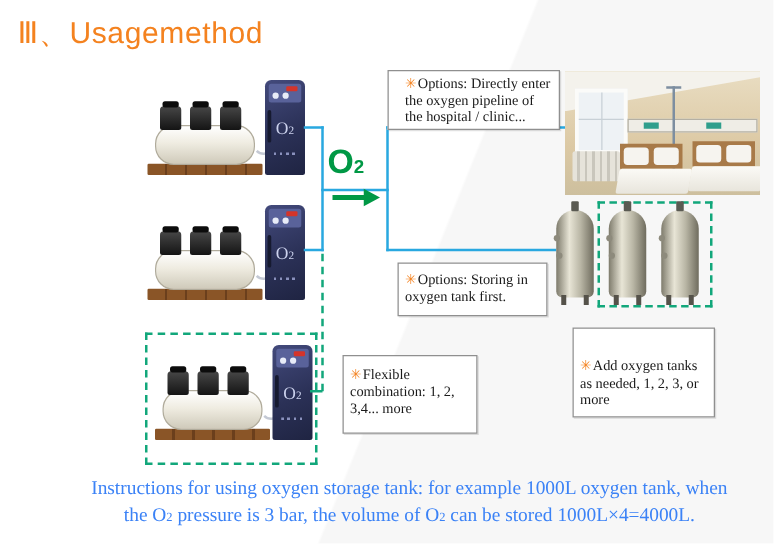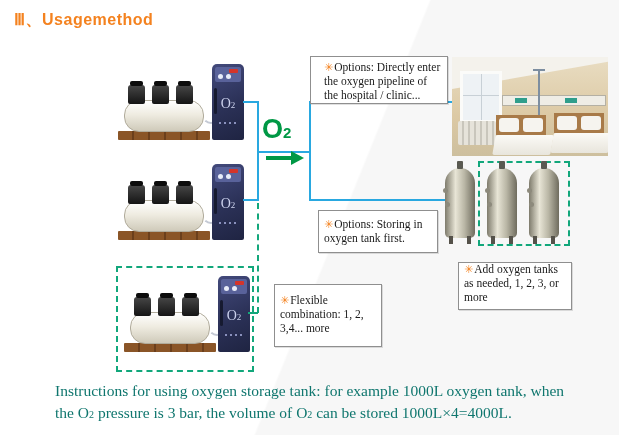--- a/index.html
+++ b/index.html
@@ -11,37 +11,37 @@
   html,body{margin:0;padding:0;background:#fff;}
   #stage{
     position:relative;width:619px;height:435px;background:#fff;
     overflow:hidden;font-family:"Liberation Serif",serif;color:#1a1a1a;
   }
   .swoosh{position:absolute;inset:0;pointer-events:none;
     background:linear-gradient(112deg,rgba(0,0,0,0) 54%,rgba(0,0,0,0.03) 54.3%);}
   
   .page-title{
     position:absolute;left:14px;top:10px;
-    font-family:"Liberation Sans",sans-serif;font-weight:bold;font-size:16px;
+    font-family:"Liberation Sans",sans-serif;font-weight:normal;font-size:24px;
     color:var(--accent-orange,#F4821F);letter-spacing:0.5px;
   }
   
   .note{
     position:absolute;background:#fff;border:1px solid #8f8f8f;
     box-shadow:1px 1px 0 rgba(0,0,0,0.12);
     font-size:11.5px;line-height:1.18;color:#1a1a1a;padding:4px 5px;
     text-align:justify;
   }
   .star{color:var(--accent-orange,#F4821F);font-weight:bold;
     font-family:"DejaVu Sans",sans-serif;font-size:11px;padding-right:1px;}
   .note-backup{left:46px;top:138px;width:100px;height:58px;}
   .note-pipeline{left:310px;top:56px;width:118px;height:38px;text-align:left;padding-left:13px;}
   .note-storing{left:318px;top:210px;width:108px;height:30px;text-align:left;padding-top:7px;}
   .note-flexible{left:274px;top:284px;width:96px;height:48px;text-align:left;padding-top:9px;}
-  .note-addtanks{left:458px;top:262px;width:102px;height:42px;text-align:left;padding-top:0;}
+  .note-addtanks{left:458px;top:262px;width:102px;height:42px;text-align:left;padding-top:24px;}
   
   .line{position:absolute;background:var(--connector-blue,#29A8E0);}
   .dash-v{position:absolute;border-left:2px dashed var(--dashed-teal,#12A77B);width:0;}
   .dash-h{position:absolute;border-top:2px dashed var(--dashed-teal,#12A77B);height:0;}
   .dash-box{position:absolute;border:2px dashed var(--dashed-teal,#12A77B);}
   
   .flow-o2{
     position:absolute;left:262px;top:114px;
     font-family:"Liberation Sans",sans-serif;font-weight:800;font-size:27px;
     color:var(--o2-green,#009845);
@@ -111,21 +111,21 @@
   .cyl{position:absolute;width:30px;height:70px;border-radius:15px 15px 5px 5px;
     background:linear-gradient(90deg,#7e7b6c,#e8e5d6 35%,#b9b6a5 65%,#6f6c5e);}
   .cyl::before{content:"";position:absolute;top:-7px;left:12px;width:6px;height:8px;
     background:#5a5a52;border-radius:1px;}
   .cyl::after{content:"";position:absolute;left:4px;bottom:-6px;width:4px;height:8px;
     background:#55524a;box-shadow:18px 0 0 #55524a;}
   .cyl .ports{position:absolute;left:-2px;top:20px;width:5px;height:5px;border-radius:50%;
     background:#8d8a7c;box-shadow:2px 14px 0 #8d8a7c;}
   
   .footer{position:absolute;left:55px;top:380px;width:545px;
-    font-size:15.5px;line-height:1.4;color:#0f766e;}
+    font-size:15.5px;line-height:1.4;color:#3b82f6;text-align:center;}
   .footer .sub{font-size:10px;}
 </style>
 </head>
 <body>
 
 <div id="stage">
   <div class="swoosh"></div>
 
   <div class="page-title">Ⅲ、Usagemethod</div>
 

